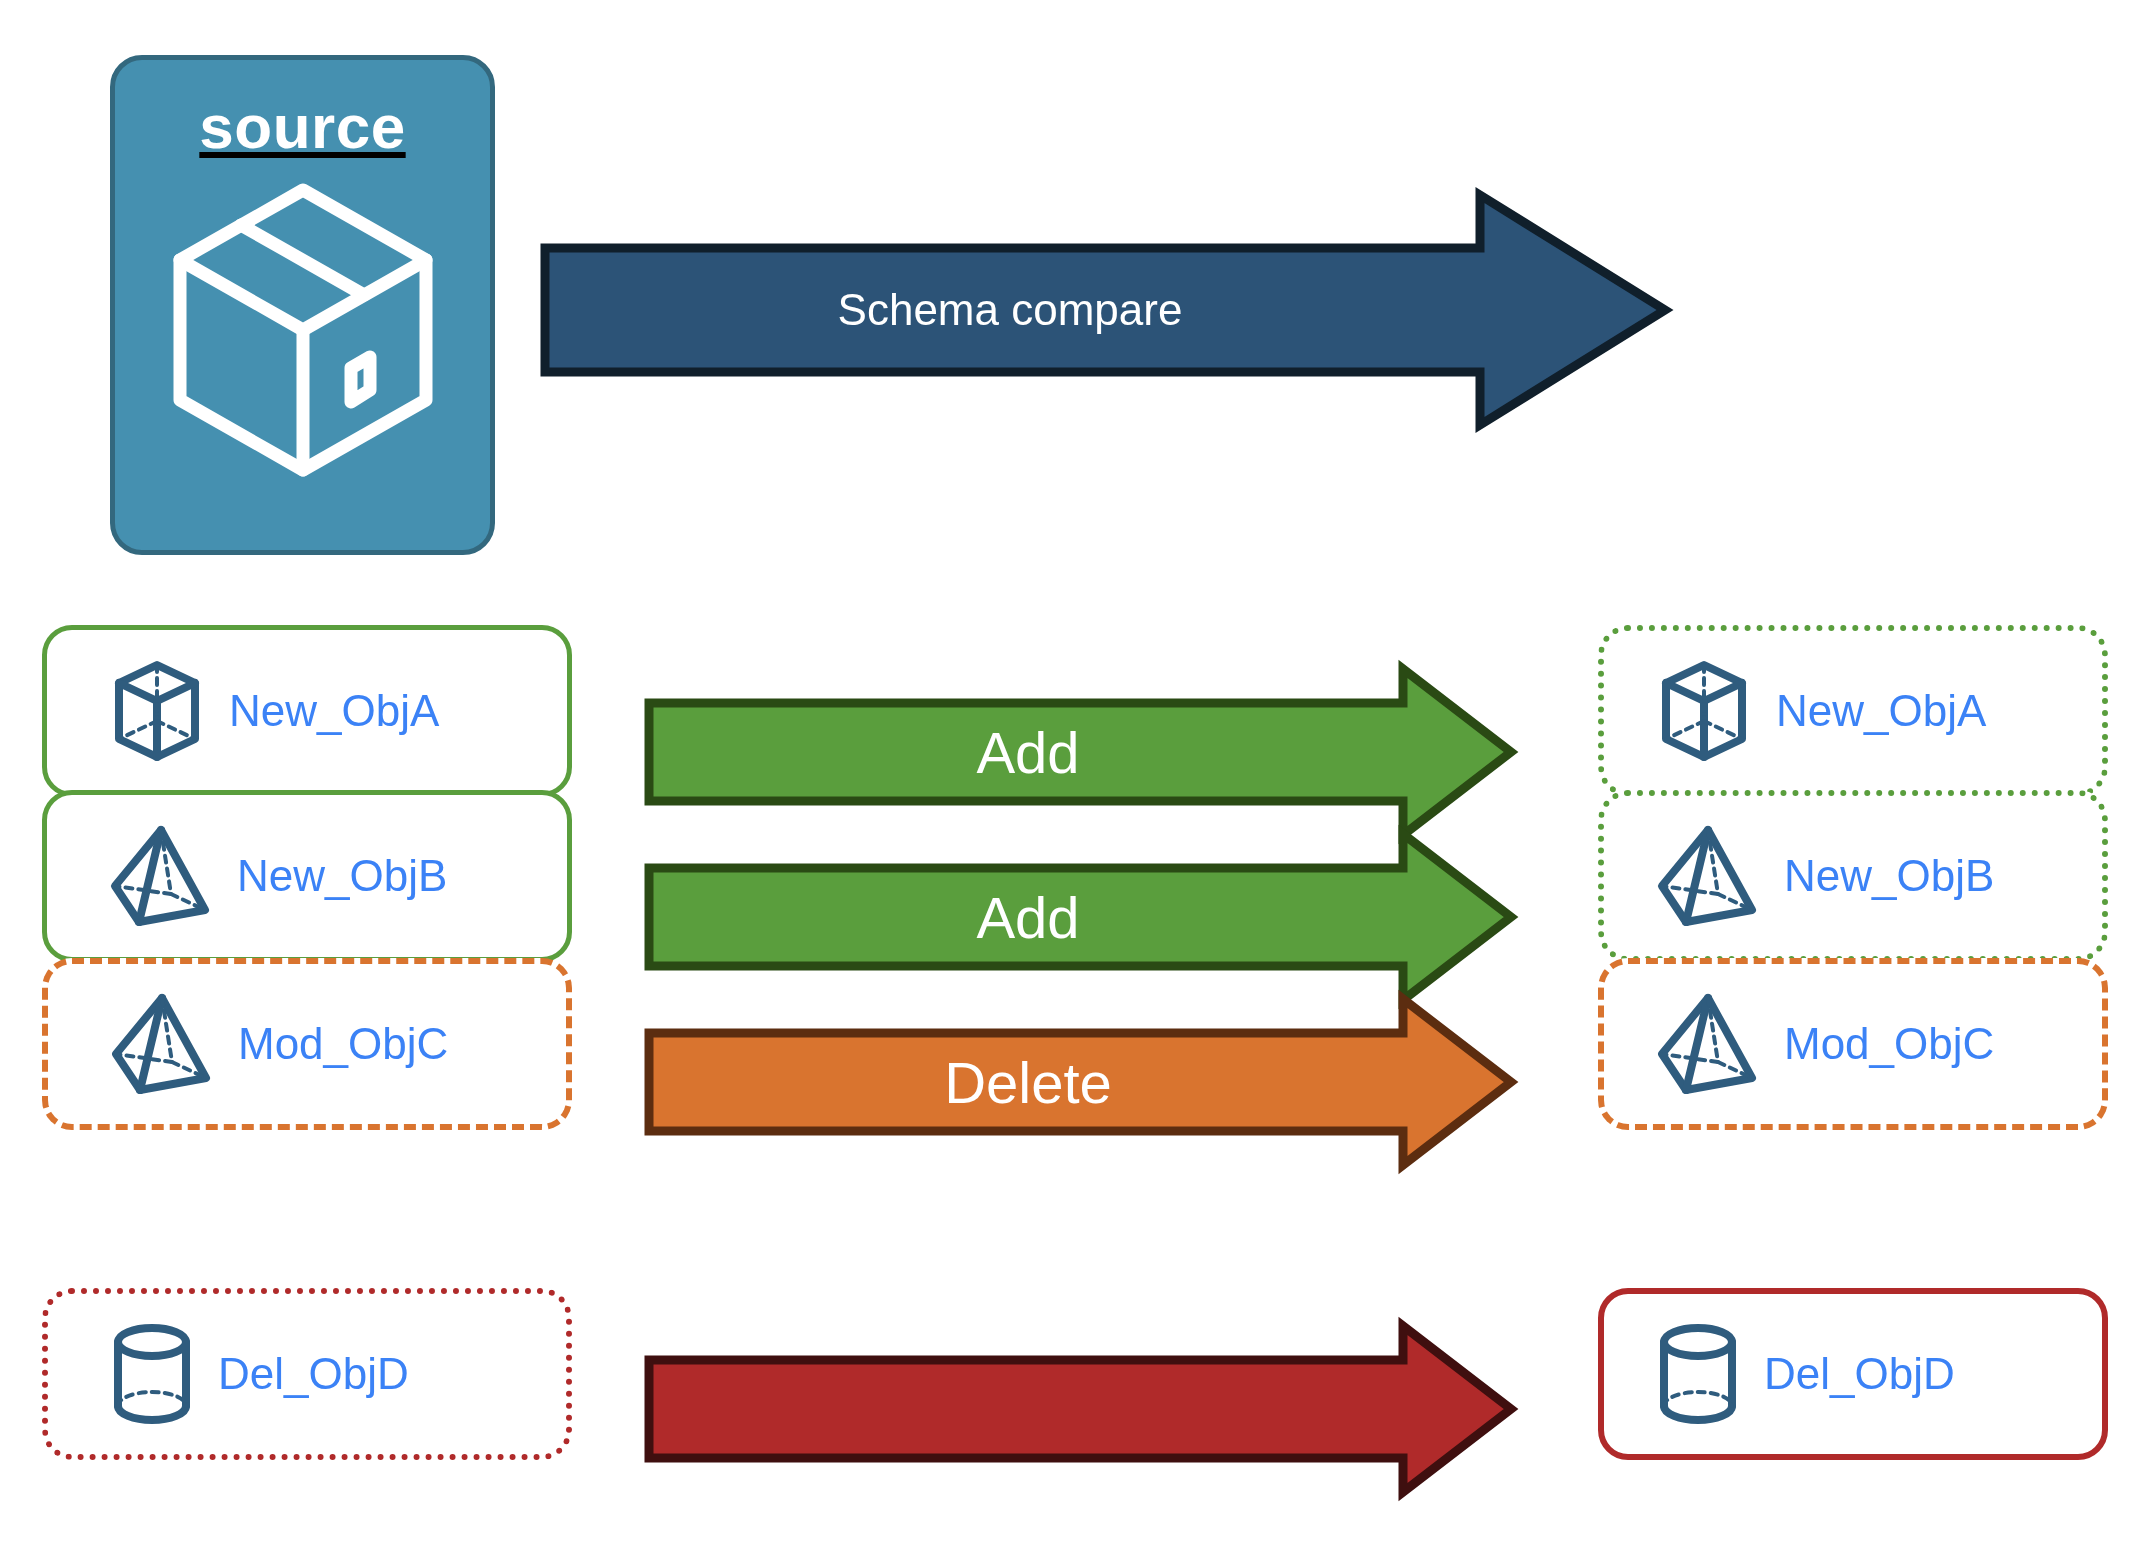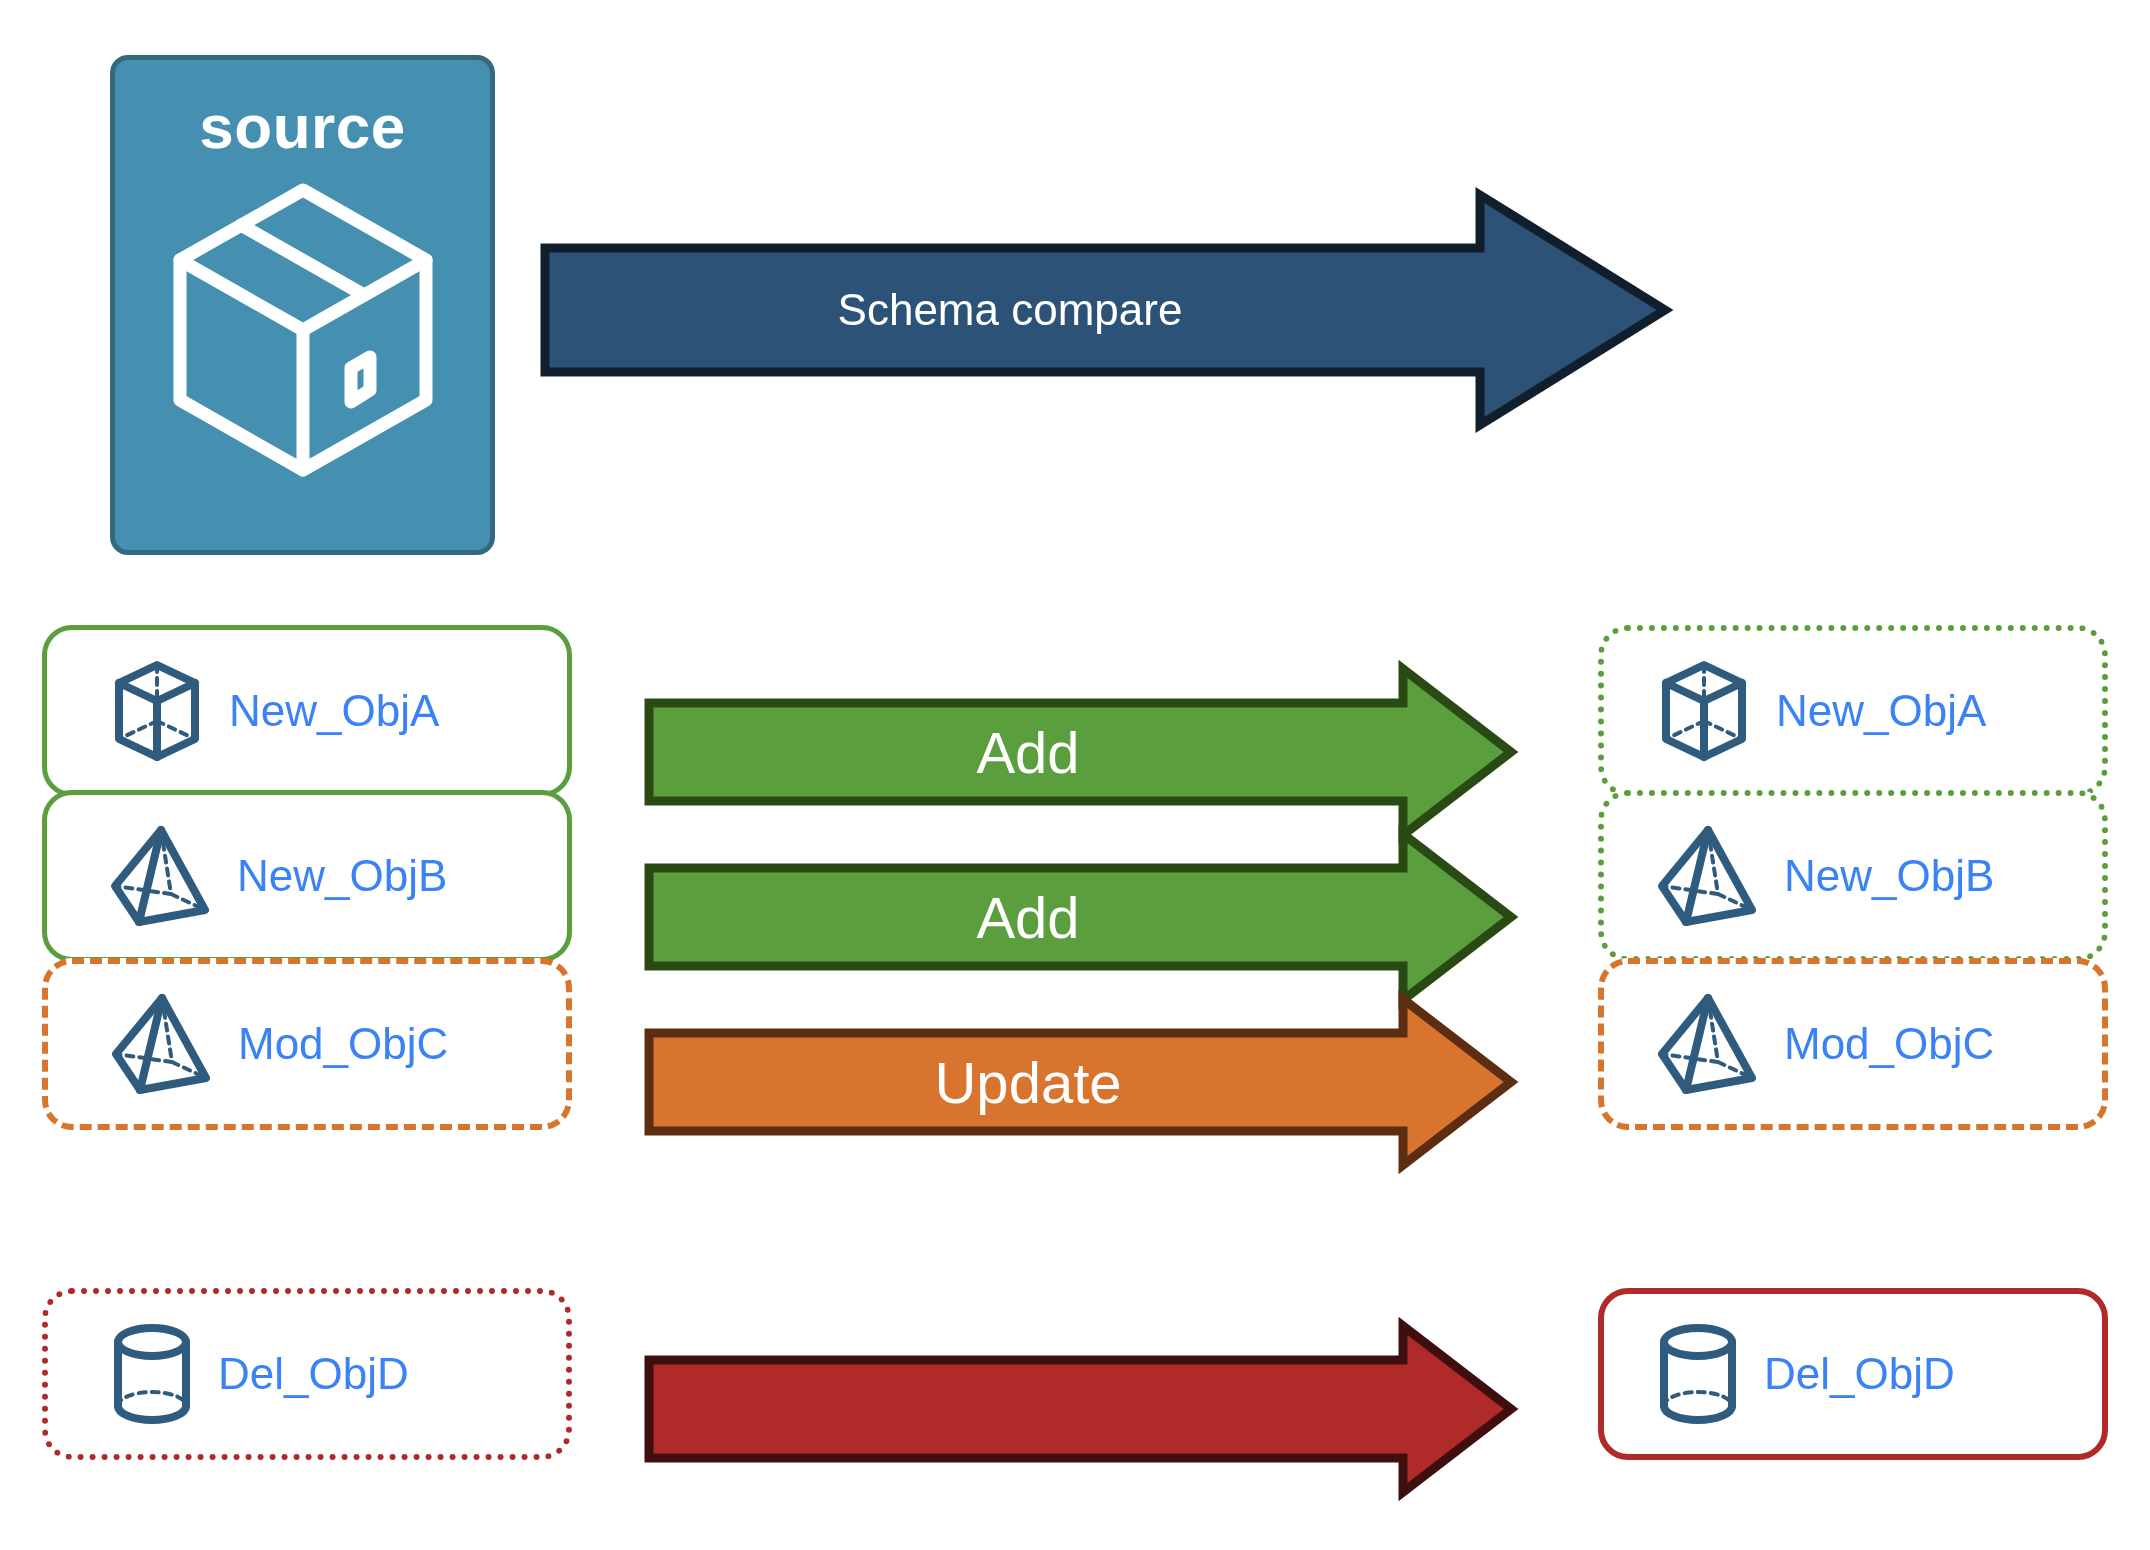--- a/index.html
+++ b/index.html
@@ -17,25 +17,26 @@
     height: 1550px;
     background: #ffffff;
     overflow: hidden;
   }
 
   
   .endpoint {
     position: absolute;
     background: #4590b0;
     border: 5px solid #33687e;
-    border-radius: 18px;
+    border-radius: 32px;
     box-sizing: border-box;
     display: flex;
     flex-direction: column;
     align-items: center;
+    text-decoration: underline;
   }
   .endpoint-title {
     color: #ffffff;
     font-weight: bold;
     font-size: 62px;
     letter-spacing: 0.5px;
     margin-top: 36px;
     line-height: 1;
   }
   .endpoint-glyph {
@@ -256,21 +257,21 @@
         </g>
       </svg>
     </span>
     <span class="chip-label">Mod_ObjC</span>
   </div>
 
   <div class="action-arrow" style="top:995px;">
     <svg width="870" height="175" viewBox="0 0 870 175" preserveAspectRatio="none">
       <polygon points="4,38 758,38 758,4 866,87 758,170 758,136 4,136" fill="#d9742f" stroke="#5c2d10" stroke-width="9" stroke-linejoin="miter"></polygon>
     </svg>
-    <div class="aa-label">Update</div>
+    <div class="aa-label">Delete</div>
   </div>
 
   <div class="chip chip-right b-orange-dash" style="top:958px;">
     <span class="chip-icon">
       <svg width="104" height="104" viewBox="0 0 104 104">
         <g fill="none" stroke="#2f5c7e" stroke-width="8" stroke-linejoin="round" stroke-linecap="round">
           <path d="M52 6 L96 86 L30 98 L6 62 Z"></path>
           <path d="M52 6 L30 98"></path>
         </g>
         <g fill="none" stroke="#2f5c7e" stroke-width="4" stroke-dasharray="7 6" stroke-linecap="round">

